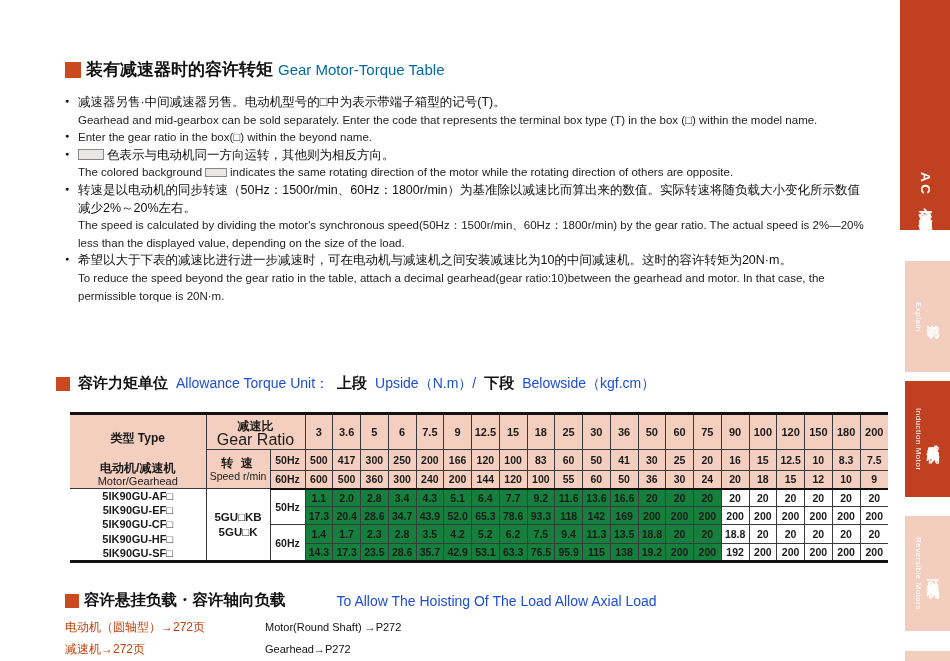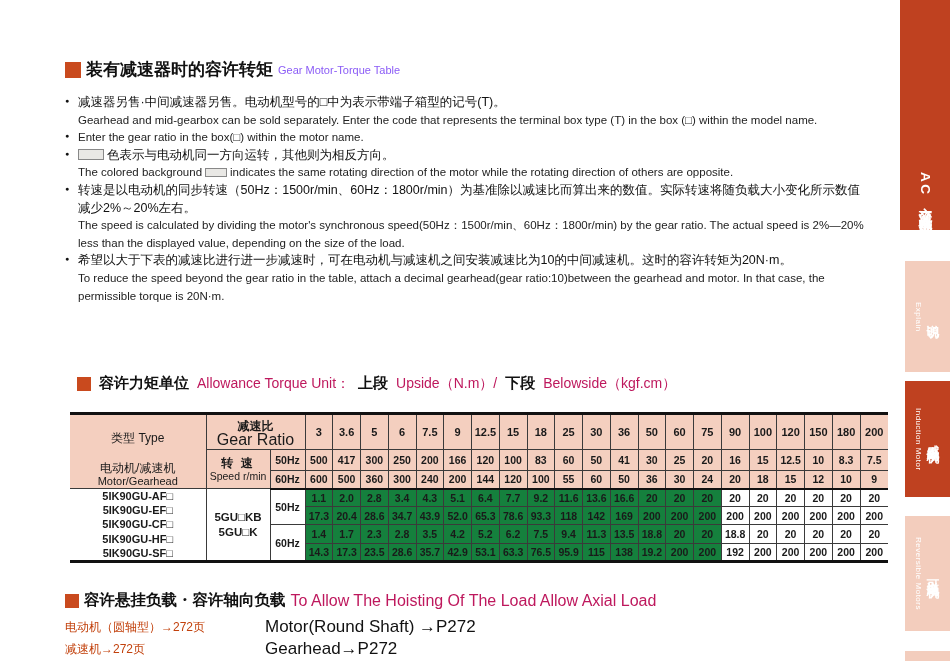--- a/index.html
+++ b/index.html
@@ -7,56 +7,56 @@
   .page {
     position:relative; width:950px; height:661px; background:#ffffff; overflow:hidden;
     font-family:"Liberation Sans", sans-serif; color:#1b1b1b;
   }
   
   .sec-title { position:absolute; display:flex; align-items:center; gap:5px; white-space:nowrap; }
   .sq { display:inline-block; background:#c94a1e; }
   .sq-lg { width:16px; height:16px; }
   .sq-md { width:14px; height:14px; }
   .t-cn { font-weight:bold; font-size:17px; color:#111; }
-  .t-en { font-size:11px; color:#8b5cf6; }
+  .t-en { font-size:15px; color:#0369a1; }
   .t-cn-md { font-weight:bold; font-size:15px; color:#111; }
-  .t-en-md { font-size:14px; color:#be185d; }
+  .t-en-md { font-size:14px; color:#1d4ed8; }
   
   .bullets { position:absolute; left:65px; top:94px; width:800px; }
   .bullet { position:relative; padding-left:13px; }
   .bullet::before { content:"●"; position:absolute; left:0; top:3px; font-size:7px; color:#111; }
   .b-cn { font-size:12.5px; line-height:17.6px; color:#111; }
   .b-en { font-size:11.5px; line-height:17.6px; color:#222; }
   .swatch { display:inline-block; width:26px; height:11px; background:#e9e8e5; border:1px solid #888; vertical-align:-1px; margin-right:3px; }
   .swatch-sm { width:22px; height:9px; margin:0 3px; }
   
   .torque-table { position:absolute; left:70px; top:412px; width:818px;
     border-collapse:collapse; table-layout:fixed;
     border-top:3px solid #111; border-bottom:3px solid #111; }
   .torque-table td { border:1px solid #3a3a3a; text-align:center; vertical-align:middle;
     font-size:10.5px; font-weight:bold; color:#1a1a1a; padding:0; height:18px; }
   .torque-table tr.hdr td { background:#f4cfbf; }
   .torque-table tr.row1 td { height:36px; font-size:11px; }
   .torque-table td.shade { background:#15803d; }
   .torque-table tr.hdr-last td { border-bottom:2px solid #111; }
   .no-bl { border-left:none !important; }
   .torque-table td.last { border-right:none !important; }
-  .type-cell div.cjk { font-size:12px; font-weight:normal; line-height:14px;margin-top:16px; }
+  .type-cell div.cjk { font-size:12px; font-weight:bold; line-height:14px;margin-top:16px; }
   .type-cell div.lat { font-size:11px; font-weight:normal; line-height:13px; }
   .ratio-label div.cjk { font-size:12px; line-height:14px; }
   .ratio-label div.lat { font-size:16px; font-weight:normal; line-height:13px; }
   .speed-label div.cjk { font-size:12px; line-height:13px; letter-spacing:2px; }
   .speed-label div.lat { font-size:10.5px; font-weight:normal; line-height:12px; }
   .models div { font-size:11px; line-height:14.2px; }
   .gearheads div { font-size:11.5px; line-height:15px; }
   
   .load-links { position:absolute; left:65px; top:616px; font-size:12px; }
   .load-links .row { display:flex; height:22px; align-items:center; }
   .load-links .cn { width:200px; color:#c2410c; }
-  .load-links .en { font-size:17px; color:#111; }
+  .load-links .en { font-size:11px; color:#111; }
   
   .side-main { position:absolute; left:900px; top:0; width:50px; height:230px; background:#bf4120;
     display:flex; justify-content:center; align-items:flex-end; padding-bottom:16px; }
   .side-main span { writing-mode:vertical-rl; color:#fff; font-weight:bold; font-size:13.5px; letter-spacing:2.5px; }
   .side-tab { position:absolute; left:905px; width:45px; display:flex; flex-direction:row-reverse;
     align-items:center; justify-content:center; gap:1px; }
   .side-tab .cn { writing-mode:vertical-rl; font-weight:bold; font-size:12.5px; letter-spacing:1.5px; }
   .side-tab .en { writing-mode:vertical-rl; font-size:8px; letter-spacing:0.5px; }
   .tab-light { background:#f3cdbd; color:#ffffff; }
   .tab-dark { background:#bf4120; color:#ffffff; }
@@ -75,37 +75,37 @@
     <span class="t-cn">装有减速器时的容许转矩</span>
     <span class="t-en">Gear Motor-Torque Table</span>
   </div>
 
   <div class="bullets">
     <div class="bullet">
       <div class="b-cn">减速器另售·中间减速器另售。电动机型号的□中为表示带端子箱型的记号(T)。</div>
       <div class="b-en">Gearhead and mid-gearbox can be sold separately. Enter the code that represents the terminal box type (T) in the box (□) within the model name.</div>
     </div>
     <div class="bullet">
-      <div class="b-en">Enter the gear ratio in the box(□) within the motor name.</div>
+      <div class="b-en">Enter the gear ratio in the box(□) within the beyond name.</div>
     </div>
     <div class="bullet">
       <div class="b-cn"><span class="swatch"></span><span>色表示与电动机同一方向运转，其他则为相反方向。</span></div>
       <div class="b-en"><span>The colored background</span><span class="swatch swatch-sm"></span><span>indicates the same rotating direction of the motor while the rotating direction of others are opposite.</span></div>
     </div>
     <div class="bullet">
       <div class="b-cn">转速是以电动机的同步转速（50Hz：1500r/min、60Hz：1800r/min）为基准除以减速比而算出来的数值。实际转速将随负载大小变化所示数值减少2%～20%左右。</div>
       <div class="b-en">The speed is calculated by dividing the motor's synchronous speed(50Hz：1500r/min、60Hz：1800r/min) by the gear ratio. The actual speed is 2%—20% less than the displayed value, depending on the size of the load.</div>
     </div>
     <div class="bullet">
       <div class="b-cn">希望以大于下表的减速比进行进一步减速时，可在电动机与减速机之间安装减速比为10的中间减速机。这时的容许转矩为20N·m。</div>
       <div class="b-en">To reduce the speed beyond the gear ratio in the table, attach a decimal gearhead(gear ratio:10)between the gearhead and motor. In that case, the permissible torque is 20N·m.</div>
     </div>
   </div>
 
-  <div class="sec-title" style="left:77px; top:374px;gap:8px;">
+  <div class="sec-title" style="left:56px; top:374px;gap:8px;">
     <span class="sq sq-md"></span>
     <span class="t-cn-md">容许力矩单位</span>
     <span class="t-en-md">Allowance Torque Unit：</span>
     <span class="t-cn-md">上段</span>
     <span class="t-en-md">Upside（N.m）/</span>
     <span class="t-cn-md">下段</span>
     <span class="t-en-md">Belowside（kgf.cm）</span>
   </div>
 
   <table class="torque-table">
@@ -324,21 +324,21 @@
           <td>200</td>
           <td>200</td>
           <td class="last">200</td>
         </tr>
   </tbody>
     </table>
 
   <div class="sec-title" style="left:65px; top:590px;">
     <span class="sq sq-md"></span>
     <span class="t-cn-md" style="font-size:15.5px;">容许悬挂负载・容许轴向负载</span>
-    <span class="t-en-md" style="font-size:16px;">To Allow The Hoisting Of The Load Allow Axial Load</span>
+    <span class="t-en-md" style="font-size:14px;margin-left:46px;">To Allow The Hoisting Of The Load Allow Axial Load</span>
   </div>
 
   <div class="load-links">
     <div class="row">
       <span class="cn">电动机（圆轴型）→272页</span>
       <span class="en">Motor(Round Shaft) →P272</span>
     </div>
     <div class="row">
       <span class="cn">减速机→272页</span>
       <span class="en">Gearhead→P272</span>

